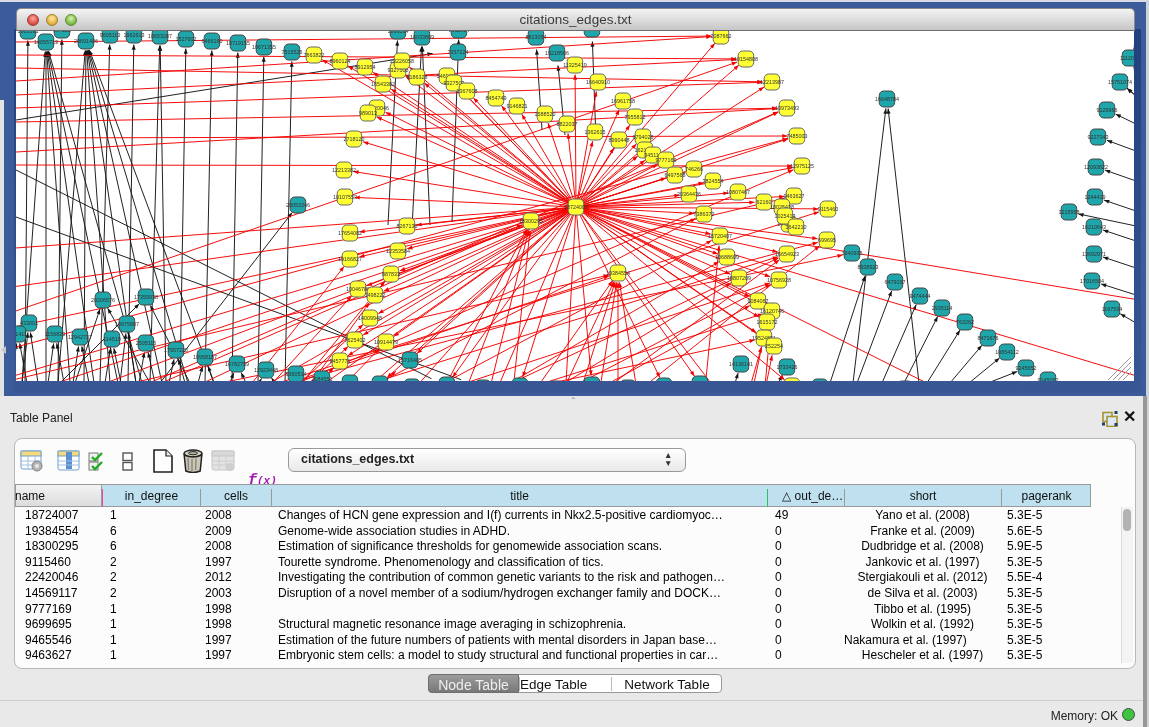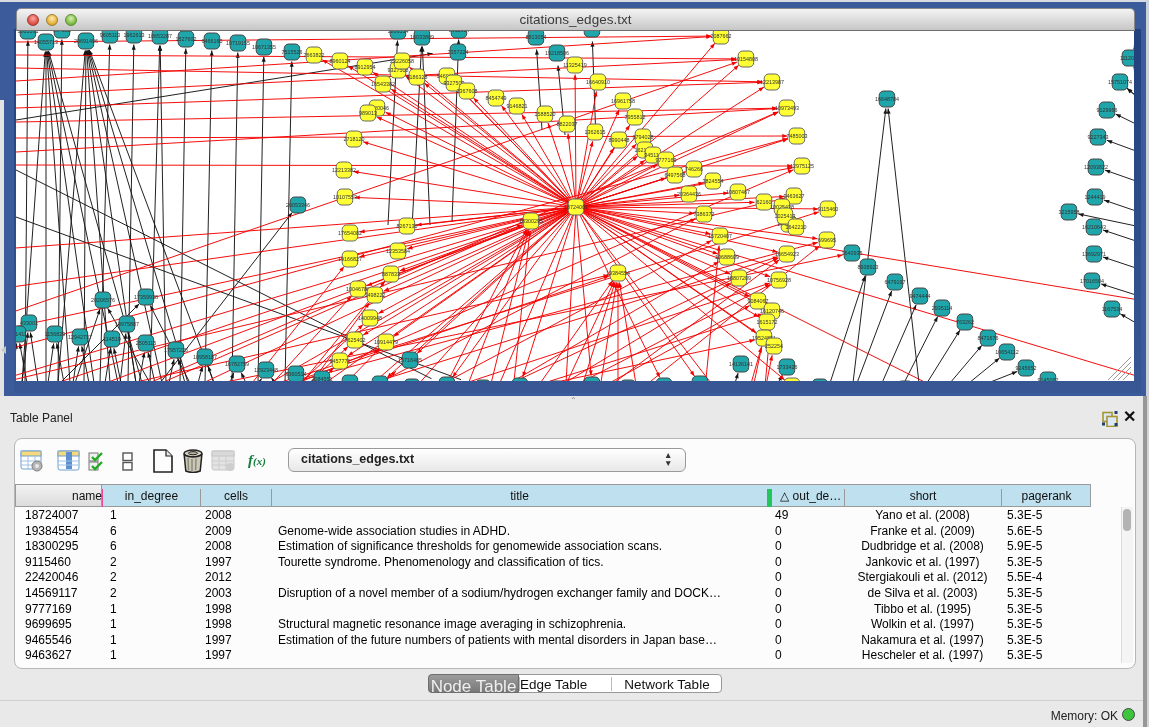--- a/index.html
+++ b/index.html
@@ -845,42 +845,43 @@
 <div class="abs" style="left:211px;top:450px;width:25px;height:22px;opacity:.55">
  <svg width="25" height="22">
       <rect x="1" y="1" width="22" height="19" rx="2" fill="#cfcfcf" stroke="#9a9a9a"></rect>
       <rect x="1" y="1" width="22" height="5" fill="#bdbdbd" stroke="#9a9a9a"></rect>
       <line x1="8" y1="6" x2="8" y2="20" stroke="#a8a8a8"></line>
       <line x1="15" y1="6" x2="15" y2="20" stroke="#a8a8a8"></line>
       <line x1="1" y1="11" x2="23" y2="11" stroke="#a8a8a8"></line>
       <line x1="1" y1="15" x2="23" y2="15" stroke="#a8a8a8"></line>
       <circle cx="19" cy="17" r="4" fill="#aaa"></circle>
     </svg></div>
-<div class="abs" style="left:248px;top:452px;width:26px;height:18px;font-family:Liberation Serif, serif;font-style:italic;font-weight:bold;font-size:15px;color:#15803d">f<span style="font-size:11px">(x)</span></div>
+<div class="abs" style="left:248px;top:472px;width:26px;height:18px;font-family:Liberation Mono, monospace;font-style:italic;font-weight:bold;font-size:15px;color:#a21caf">f<span style="font-size:11px">(x)</span></div>
 
 <div class="abs" style="left:288px;top:448px;width:398px;height:24px;border:1px solid #9a9a9a;border-radius:6px;background:linear-gradient(#ffffff,#e8e8e8)"></div>
 <div class="abs" style="left:301px;top:452px;font-size:12.5px;font-weight:bold;color:#222">citations_edges.txt</div>
 <div class="abs" style="left:664px;top:451px;font-size:8.5px;color:#333;line-height:8px;letter-spacing:0">▲<br>▼</div>
 
 <div class="abs" style="left:15px;top:484px;width:1076px;height:23px;background:#bfe0ee;border:1px solid #9a9a9a"></div>
 <div class="abs hdr" style="left:15px;top:484px;width:87px;height:23px;background:linear-gradient(#f3f3f3,#dcdcdc);border:1px solid #9a9a9a"></div>
-<div class="abs" style="left:15px;top:489px;width:87px;text-align:right;font-size:12px;color:#111">name</div>
+<div class="abs" style="left:15px;top:489px;width:87px;text-align:left;font-size:12px;color:#111">name</div>
 <div class="abs" style="left:102px;top:489px;width:98px;text-align:center;font-size:12px;color:#111;border-left:1px solid #ec4899;height:18px">in_degree</div>
 <div class="abs" style="left:200px;top:489px;width:71px;text-align:center;font-size:12px;color:#111;border-left:1px solid #9a9a9a;height:18px">cells</div>
 <div class="abs" style="left:271px;top:489px;width:496px;text-align:center;font-size:12px;color:#111;border-left:1px solid #9a9a9a;height:18px">title</div>
-<div class="abs" style="left:767px;top:489px;width:77px;text-align:left;font-size:12px;color:#111;border-left:5px solid #22c55e;height:18px;padding-left:8px">△ out_de…</div>
+<div class="abs" style="left:767px;top:489px;width:77px;text-align:left;font-size:12px;color:#111;border-left:1px solid #22c55e;height:18px;padding-left:14px">△ out_de…</div>
 <div class="abs" style="left:844px;top:489px;width:157px;text-align:center;font-size:12px;color:#111;border-left:1px solid #9a9a9a;height:18px">short</div>
 <div class="abs" style="left:1001px;top:489px;width:90px;text-align:center;font-size:12px;color:#111;border-left:1px solid #9a9a9a;height:18px">pagerank</div>
 
 <style>.trow { position:absolute; left:0; width:1121px; height:15.6px; font-size:12px; color:#000; }
 .trow span { position:absolute; top:1px; white-space:nowrap; }</style>
 <div class="trow" style="top:507.0px">
 <span style="left:25px">18724007</span>
     <span style="left:110px">1</span>
     <span style="left:205px">2008</span>
+<span style="left:278px">Changes of HCN gene expression and I(f) currents in Nkx2.5-positive cardiomyoc…</span>
     <span style="left:775px">49</span>
 <span style="left:844px;width:157px;text-align:center">Yano et al. (2008)</span>
     <span style="left:1007px">5.3E-5</span>
   </div>
 <div class="trow" style="top:522.6px">
 <span style="left:25px">19384554</span>
     <span style="left:110px">6</span>
     <span style="left:205px">2009</span>
 <span style="left:278px">Genome-wide association studies in ADHD.</span>
     <span style="left:775px">0</span>
@@ -902,20 +903,21 @@
     <span style="left:205px">1997</span>
 <span style="left:278px">Tourette syndrome. Phenomenology and classification of tics.</span>
     <span style="left:775px">0</span>
 <span style="left:844px;width:157px;text-align:center">Jankovic et al. (1997)</span>
     <span style="left:1007px">5.3E-5</span>
   </div>
 <div class="trow" style="top:569.4px">
 <span style="left:25px">22420046</span>
     <span style="left:110px">2</span>
     <span style="left:205px">2012</span>
+<span style="left:278px">Investigating the contribution of common genetic variants to the risk and pathogen…</span>
     <span style="left:775px">0</span>
 <span style="left:844px;width:157px;text-align:center">Stergiakouli et al. (2012)</span>
     <span style="left:1007px">5.5E-4</span>
   </div>
 <div class="trow" style="top:585.0px">
 <span style="left:25px">14569117</span>
     <span style="left:110px">2</span>
     <span style="left:205px">2003</span>
 <span style="left:278px">Disruption of a novel member of a sodium/hydrogen exchanger family and DOCK…</span>
     <span style="left:775px">0</span>
@@ -929,46 +931,47 @@
     <span style="left:775px">0</span>
 <span style="left:844px;width:157px;text-align:center">Tibbo et al. (1995)</span>
     <span style="left:1007px">5.3E-5</span>
   </div>
 <div class="trow" style="top:616.2px">
 <span style="left:25px">9699695</span>
     <span style="left:110px">1</span>
     <span style="left:205px">1998</span>
 <span style="left:278px">Structural magnetic resonance image averaging in schizophrenia.</span>
     <span style="left:775px">0</span>
-<span style="left:844px;width:157px;text-align:center">Wolkin et al. (1997)</span>
+<span style="left:844px;width:157px;text-align:center">Wolkin et al. (1992)</span>
     <span style="left:1007px">5.3E-5</span>
   </div>
 <div class="trow" style="top:631.8px">
 <span style="left:25px">9465546</span>
     <span style="left:110px">1</span>
     <span style="left:205px">1997</span>
 <span style="left:278px">Estimation of the future numbers of patients with mental disorders in Japan base…</span>
     <span style="left:775px">0</span>
-<span style="left:844px;width:157px;text-align:center">Nakamura et al. (1997)</span>
+<span style="left:844px;width:157px;">Nakamura et al. (1997)</span>
     <span style="left:1007px">5.3E-5</span>
   </div>
 <div class="trow" style="top:647.4px">
 <span style="left:25px">9463627</span>
     <span style="left:110px">1</span>
     <span style="left:205px">1997</span>
+<span style="left:278px">Embryonic stem cells: a model to study structural and functional properties in car…</span>
     <span style="left:775px">0</span>
 <span style="left:844px;width:157px;text-align:center">Hescheler et al. (1997)</span>
     <span style="left:1007px">5.3E-5</span>
   </div>
 
 <div class="abs" style="left:1121px;top:507px;width:12px;height:156px;background:#f4f4f4;border-left:1px solid #dcdcdc"></div>
 <div class="abs" style="left:1123px;top:509px;width:8px;height:22px;background:#b3b3b3;border-radius:4px"></div>
 
 <div class="abs" style="left:428px;top:674px;width:294px;height:19px;border:1px solid #999;border-radius:4px;background:#fff"></div>
 <div class="abs" style="left:428px;top:674px;width:91px;height:19px;border-radius:4px 0 0 4px;background:linear-gradient(#9c9c9c,#787878);border:1px solid #6e6e6e"></div>
-<div class="abs" style="left:428px;top:677px;width:91px;text-align:center;font-size:17px;color:#efefef">Node Table</div>
+<div class="abs" style="left:428px;top:677px;width:91px;text-align:center;font-size:14px;color:#efefef">Node Table</div>
 <div class="abs" style="left:519px;top:677px;width:92px;text-align:left;font-size:13.5px;color:#111;border-left:1px solid #bbb;height:14px">Edge Table</div>
 <div class="abs" style="left:611px;top:677px;width:111px;text-align:center;font-size:13.5px;color:#111;border-left:1px solid #bbb;height:14px">Network Table</div>
 
 <div class="abs" style="left:0;top:700px;width:1149px;height:1px;background:#cfcfcf"></div>
 <div class="abs" style="left:1030px;top:709px;width:88px;text-align:right;font-size:12px;color:#222">Memory: OK</div>
 <div class="abs" style="left:1122px;top:708px;width:13px;height:13px;border-radius:7px;background:#3ec43e;border:1px solid #4a4a4a"></div>
 <div class="abs" style="left:1143px;top:396px;width:4px;height:331px;background:#979797"></div>
 <div class="abs" style="left:1147px;top:396px;width:2px;height:331px;background:#d4d4d4"></div>
 </body></html>

